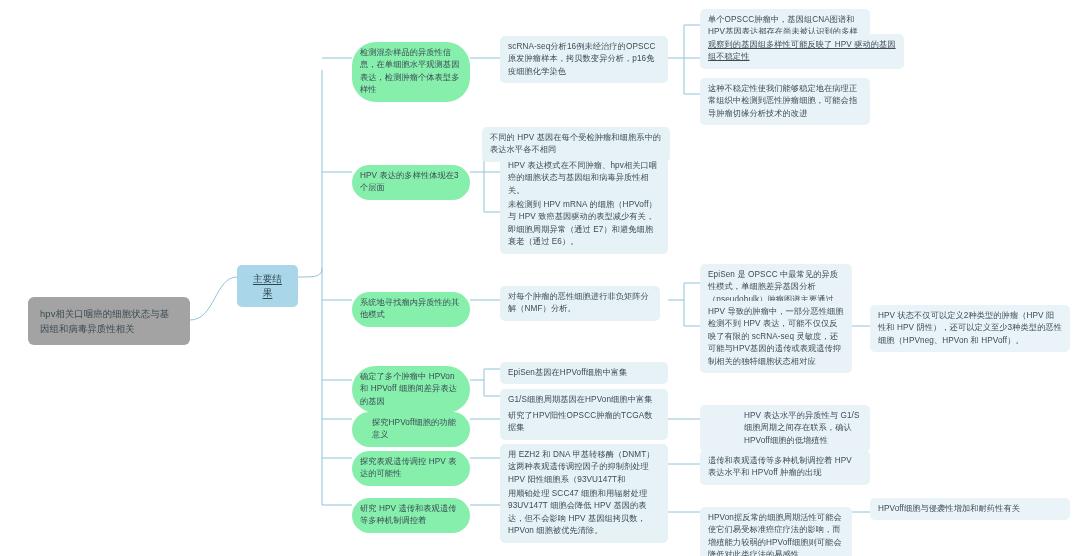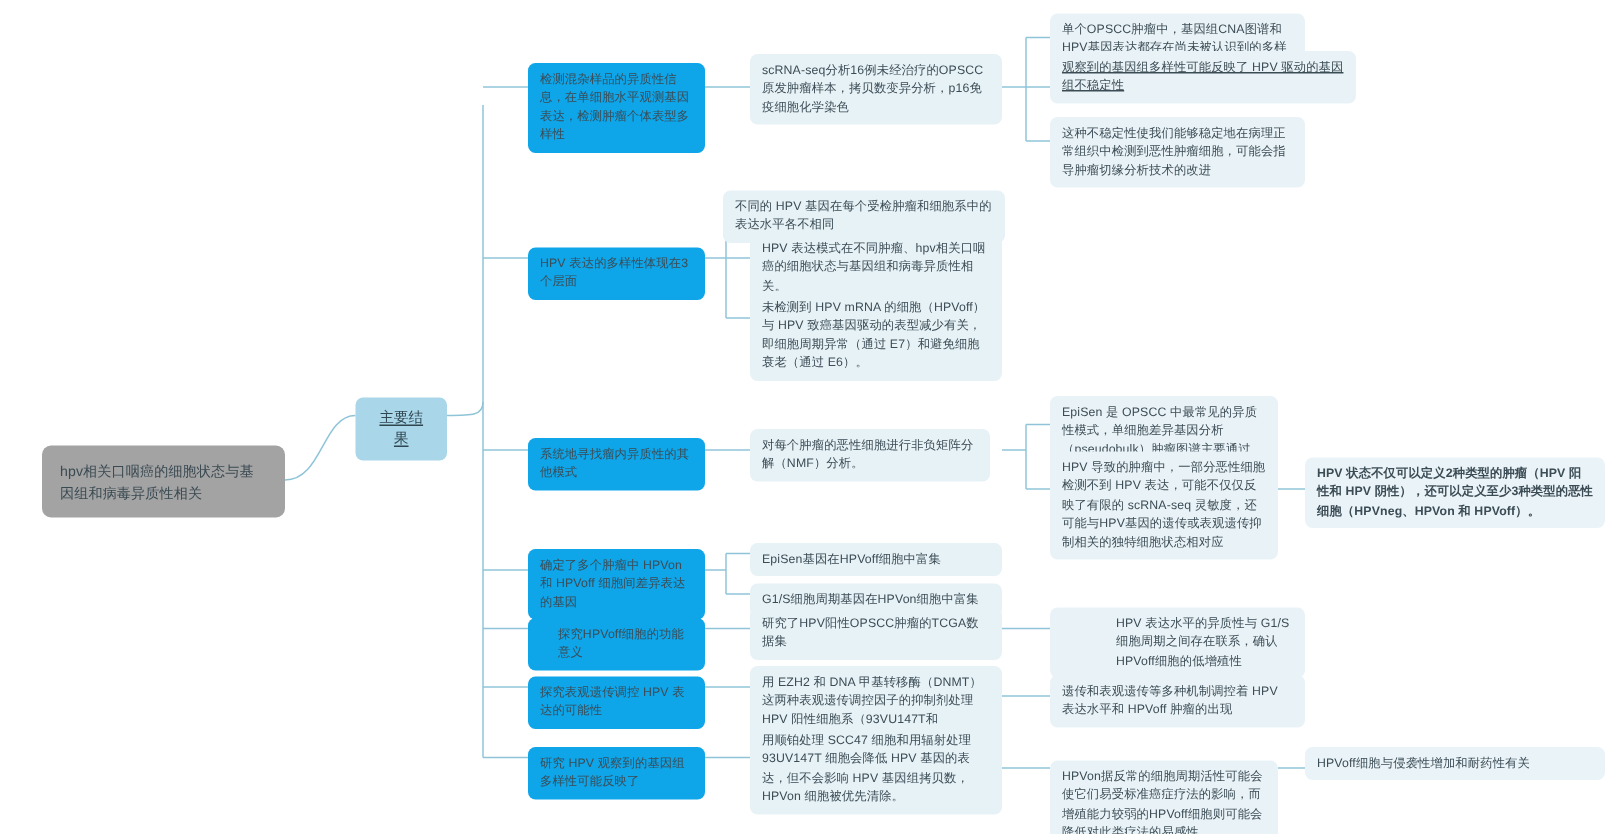--- a/index.html
+++ b/index.html
@@ -37,21 +37,21 @@
     background:#a9d6e8;
     color:#2f4650;
     font-size:9.6px;
     line-height:14px;
     padding:7px 13px;
     border-radius:5px;
     text-align:center;
     text-decoration:underline;
     text-underline-offset:2px;
   }
-  .node.lvl2{background:#0ea5e9;}
+  .node.lvl2{background:#86efac;border-radius:24px;}
   .node.lvl3{background:#e7f2f6;}
   .node.lvl4{background:#e9f3f7;}
   .node.lvl5{background:#eaf4f8;}
 </style>
 </head>
 <body>
 
 <div id="canvas">
 
   <svg class="links" viewBox="0 0 1080 556">
@@ -126,32 +126,32 @@
 
   <div class="node lvl2" style="left:352px;top:165px;width:118px;">HPV 表达的多样性体现在3个层面</div>
   <div class="node lvl3" style="left:482px;top:127px;width:188px;">不同的 HPV 基因在每个受检肿瘤和细胞系中的表达水平各不相同</div>
   <div class="node lvl3" style="left:500px;top:155px;width:168px;">HPV 表达模式在不同肿瘤、hpv相关口咽癌的细胞状态与基因组和病毒异质性相关。</div>
   <div class="node lvl3" style="left:500px;top:194px;width:168px;">未检测到 HPV mRNA 的细胞（HPVoff）与 HPV 致癌基因驱动的表型减少有关，即细胞周期异常（通过 E7）和避免细胞衰老（通过 E6）。</div>
 
   <div class="node lvl2" style="left:352px;top:292px;width:118px;">系统地寻找瘤内异质性的其他模式</div>
   <div class="node lvl3" style="left:500px;top:286px;width:160px;">对每个肿瘤的恶性细胞进行非负矩阵分解（NMF）分析。</div>
   <div class="node lvl4" style="left:700px;top:264px;width:152px;">EpiSen 是 OPSCC 中最常见的异质性模式，单细胞差异基因分析（pseudobulk）肿瘤图谱主要通过 EpiSenhigh 细胞的频率来分离 HPV 阳性肿瘤</div>
   <div class="node lvl4" style="left:700px;top:301px;width:152px;">HPV 导致的肿瘤中，一部分恶性细胞检测不到 HPV 表达，可能不仅仅反映了有限的 scRNA-seq 灵敏度，还可能与HPV基因的遗传或表观遗传抑制相关的独特细胞状态相对应</div>
-  <div class="node lvl5" style="left:870px;top:305px;width:200px;font-weight:bold;">HPV 状态不仅可以定义2种类型的肿瘤（HPV 阳性和 HPV 阴性），还可以定义至少3种类型的恶性细胞（HPVneg、HPVon 和 HPVoff）。</div>
+  <div class="node lvl5" style="left:870px;top:305px;width:200px;">HPV 状态不仅可以定义2种类型的肿瘤（HPV 阳性和 HPV 阴性），还可以定义至少3种类型的恶性细胞（HPVneg、HPVon 和 HPVoff）。</div>
 
   <div class="node lvl2" style="left:352px;top:366px;width:118px;">确定了多个肿瘤中 HPVon 和 HPVoff 细胞间差异表达的基因</div>
   <div class="node lvl3" style="left:500px;top:362px;width:168px;">EpiSen基因在HPVoff细胞中富集</div>
   <div class="node lvl3" style="left:500px;top:389px;width:168px;">G1/S细胞周期基因在HPVon细胞中富集</div>
 
   <div class="node lvl2" style="left:352px;top:412px;width:118px;padding-left:20px;">探究HPVoff细胞的功能意义</div>
   <div class="node lvl3" style="left:500px;top:405px;width:168px;">研究了HPV阳性OPSCC肿瘤的TCGA数据集</div>
   <div class="node lvl4" style="left:700px;top:405px;width:170px;padding-left:44px;">HPV 表达水平的异质性与 G1/S 细胞周期之间存在联系，确认HPVoff细胞的低增殖性</div>
 
   <div class="node lvl2" style="left:352px;top:451px;width:118px;">探究表观遗传调控 HPV 表达的可能性</div>
   <div class="node lvl3" style="left:500px;top:444px;width:168px;">用 EZH2 和 DNA 甲基转移酶（DNMT）这两种表观遗传调控因子的抑制剂处理 HPV 阳性细胞系（93VU147T和SCC47）</div>
   <div class="node lvl4" style="left:700px;top:450px;width:170px;">遗传和表观遗传等多种机制调控着 HPV 表达水平和 HPVoff 肿瘤的出现</div>
 
-  <div class="node lvl2" style="left:352px;top:498px;width:118px;">研究 HPV 观察到的基因组多样性可能反映了</div>
+  <div class="node lvl2" style="left:352px;top:498px;width:118px;">研究 HPV 遗传和表观遗传等多种机制调控着</div>
   <div class="node lvl3" style="left:500px;top:483px;width:168px;">用顺铂处理 SCC47 细胞和用辐射处理 93UV147T 细胞会降低 HPV 基因的表达，但不会影响 HPV 基因组拷贝数，HPVon 细胞被优先清除。</div>
   <div class="node lvl4" style="left:700px;top:507px;width:152px;">HPVon据反常的细胞周期活性可能会使它们易受标准癌症疗法的影响，而增殖能力较弱的HPVoff细胞则可能会降低对此类疗法的易感性。</div>
   <div class="node lvl5" style="left:870px;top:498px;width:200px;">HPVoff细胞与侵袭性增加和耐药性有关</div>
 
 </div>
 
 </body></html>

